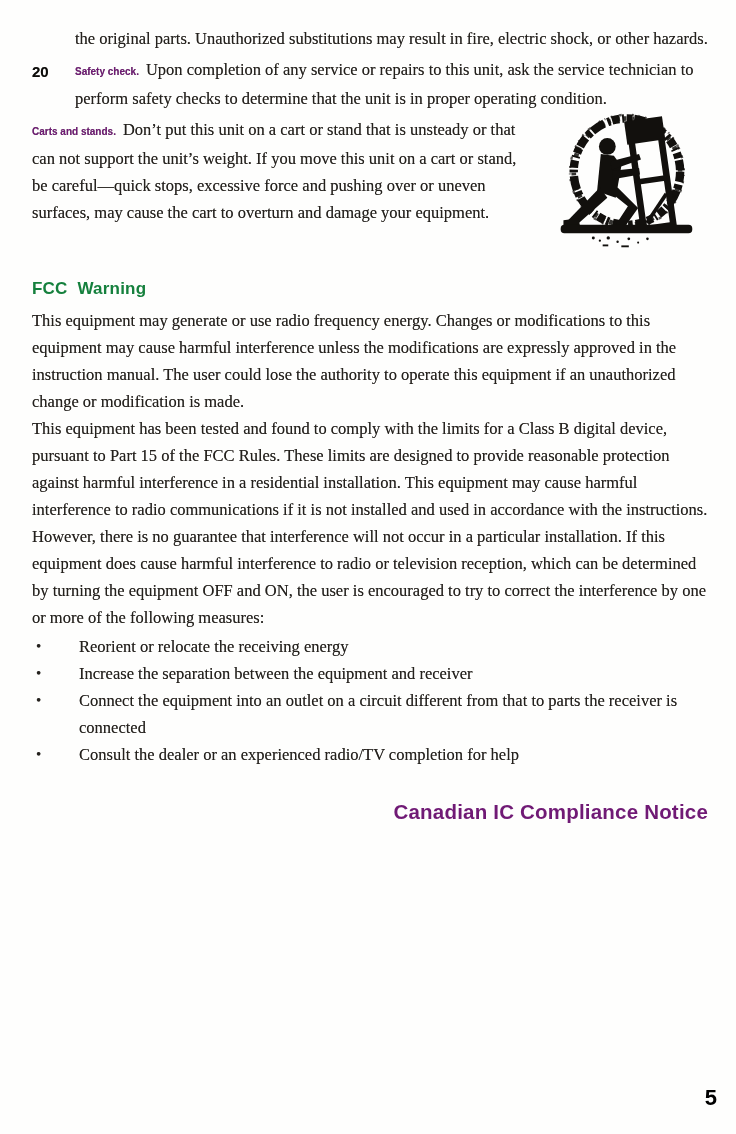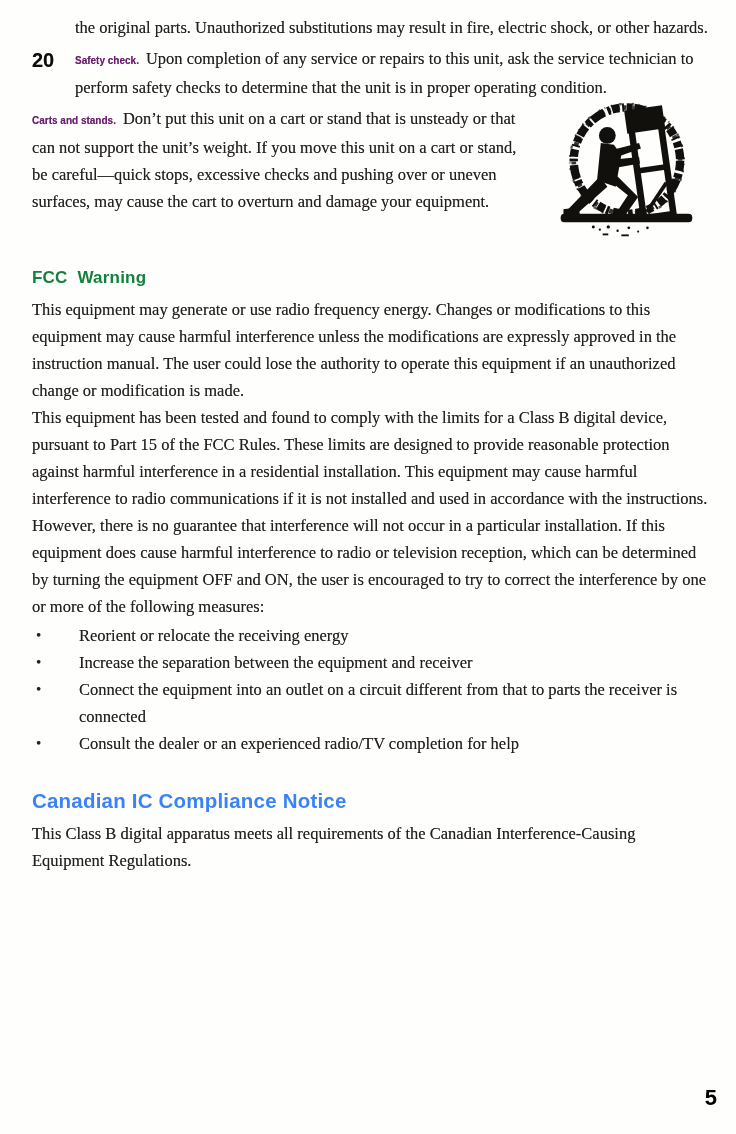--- a/index.html
+++ b/index.html
@@ -8,52 +8,53 @@
     width:736px;height:1134px;
     margin:0 auto;
     background:#fefefd;
     overflow:hidden;
     color:#24211d;
     font-family:"Liberation Serif","DejaVu Serif",serif;
     font-size:16.5px;
     line-height:27px;
     text-shadow:0 0 0.5px rgba(36,33,29,0.55);
   }
-  .content{padding:14px 28px 0 32px;}
+  .content{padding:25px 28px 0 32px;}
   p{margin:0;}
   .cont{margin-left:43px;}
   .item{display:flex;margin-top:4px;}
   .num{
     flex:0 0 43px;
     font-family:"Liberation Sans","DejaVu Sans",sans-serif;
-    font-weight:bold;font-size:20px;color:#0d0c0a;
+    font-weight:bold;font-size:15px;color:#0d0c0a;
     padding-top:2px;
   }
   .ibody{flex:1;}
   .ititle{
     font-family:"Liberation Sans","DejaVu Sans",sans-serif;
     font-weight:bold;font-size:10px;color:#701a75;
     margin-right:7px;
   }
   .h2{
     font-family:"Liberation Sans","DejaVu Sans",sans-serif;
     font-weight:bold;font-size:17px;color:#15803d;
     line-height:22px;
     margin:24px 0 7px 0;
     letter-spacing:0.2px;
     text-shadow:none;
   }
   .h2.fcc{word-spacing:5px;}
   .h1{
     font-family:"Liberation Sans","DejaVu Sans",sans-serif;
-    font-weight:bold;font-size:20.5px;color:#3b82f6;
+    font-weight:bold;font-size:20.5px;color:#701a75;
     line-height:27px;
     margin:30px 0 6px 0;
     letter-spacing:0.2px;
     text-shadow:none;
+    text-align:right;
   }
   .bullets{margin-top:2px;}
   .bullet-row{display:flex;}
   .bullet-glyph{flex:0 0 43px;padding-left:4px;font-size:15px;}
   .bullet-text{flex:1;}
   .illus{
     float:right;
     width:140px;height:138px;
     margin:-4px 12px 4px 20px;
   }
@@ -114,21 +115,21 @@
             <circle cx="47" cy="137" r="1.2"></circle>
             <circle cx="56" cy="134" r="1.8"></circle>
             <circle cx="66" cy="138" r="1.3"></circle>
             <circle cx="78" cy="135" r="1.5"></circle>
             <circle cx="88" cy="139" r="1.1"></circle>
             <circle cx="98" cy="135" r="1.4"></circle>
             <rect x="50" y="141" width="6" height="2"></rect>
             <rect x="70" y="142" width="8" height="2"></rect>
           </g>
         </svg>
-        <span class="ititle">Carts and stands.</span><span>Don’t put this unit on a cart or stand that is unsteady or that can not support the unit’s weight. If you move this unit on a cart or stand, be careful—quick stops, excessive checks and pushing over or uneven surfaces, may cause the cart to overturn and damage your equipment.</span>
+        <span class="ititle">Carts and stands.</span><span>Don’t put this unit on a cart or stand that is unsteady or that can not support the unit’s weight. If you move this unit on a cart or stand, be careful—quick stops, excessive force and pushing over or uneven surfaces, may cause the cart to overturn and damage your equipment.</span>
       </div>
     </div>
 
     <div class="h2 fcc">FCC Warning</div>
     <p>This equipment may generate or use radio frequency energy. Changes or modifications to this equipment may cause harmful interference unless the modifications are expressly approved in the instruction manual. The user could lose the authority to operate this equipment if an unauthorized change or modification is made.</p>
 
     <p>This equipment has been tested and found to comply with the limits for a Class B digital device, pursuant to Part 15 of the FCC Rules. These limits are designed to provide reasonable protection against harmful interference in a residential installation. This equipment may cause harmful interference to radio communications if it is not installed and used in accordance with the instructions. However, there is no guarantee that interference will not occur in a particular installation. If this equipment does cause harmful interference to radio or television reception, which can be determined by turning the equipment OFF and ON, the user is encouraged to try to correct the interference by one or more of the following measures:</p>
 
     <div class="bullets">
       <div class="bullet-row">
@@ -143,18 +144,17 @@
         <span class="bullet-glyph">•</span>
         <span class="bullet-text">Connect the equipment into an outlet on a circuit different from that to parts the receiver is connected</span>
       </div>
       <div class="bullet-row">
         <span class="bullet-glyph">•</span>
         <span class="bullet-text">Consult the dealer or an experienced radio/TV completion for help</span>
       </div>
     </div>
 
     <div class="h1">Canadian IC Compliance Notice</div>
-    <p>This Class B digital apparatus meets all requirements of the Canadian Interference-Causing Equipment Regulations.</p>
 
   </div>
 
   <div class="page-number">5</div>
 </div>
 
 </body></html>

